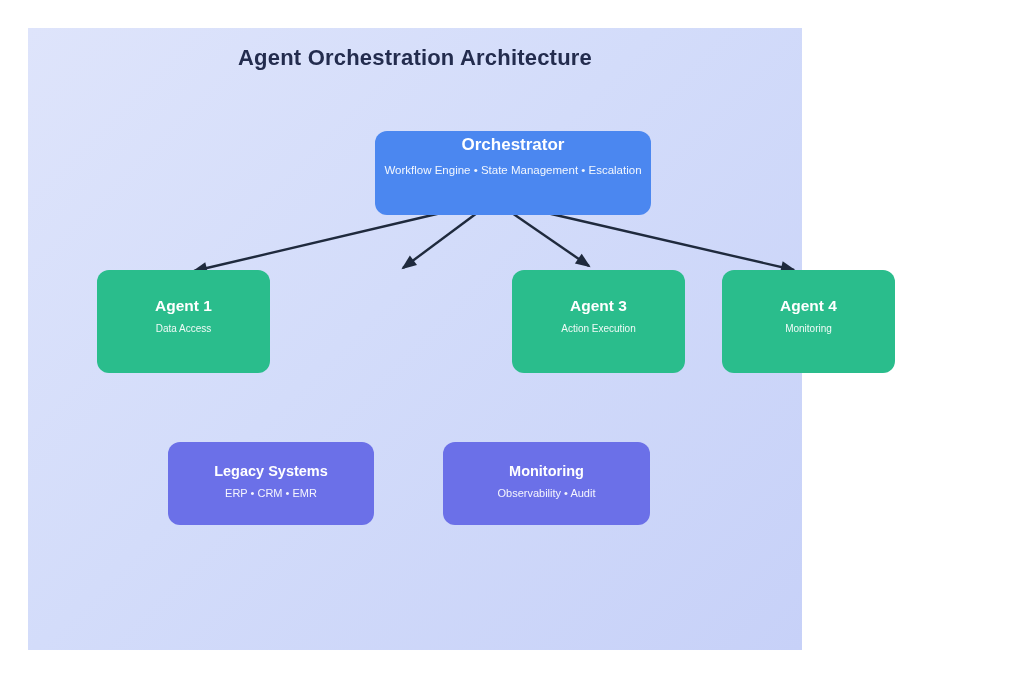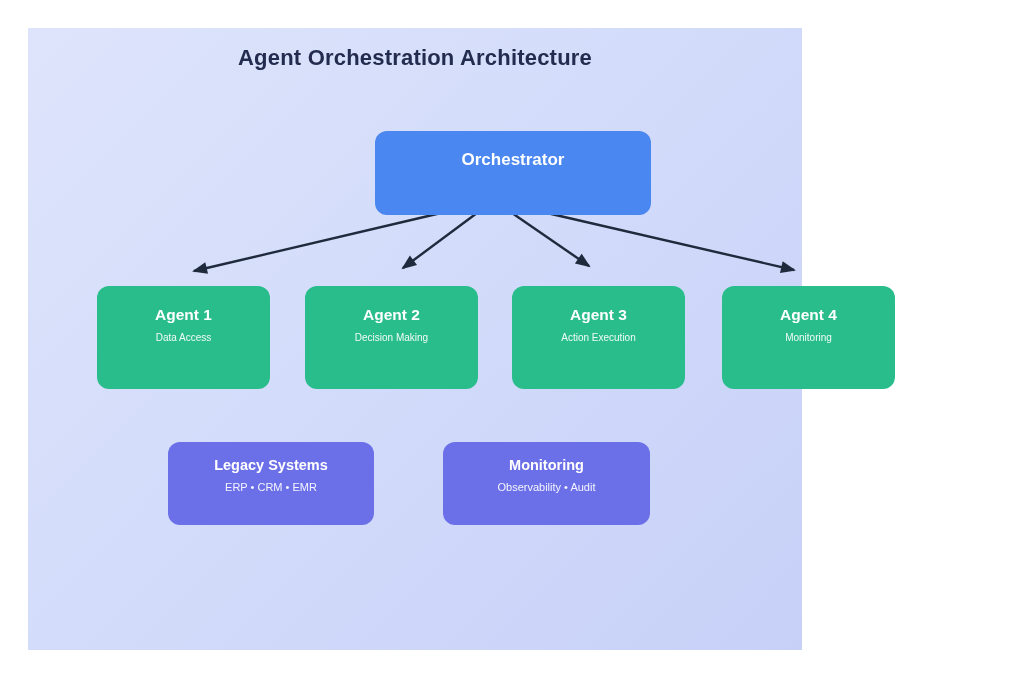--- a/index.html
+++ b/index.html
@@ -45,44 +45,43 @@
     align-items: center;
     text-align: center;
   }
   .node .node-title { font-weight: bold; }
   .node .node-subtitle { color: rgba(255,255,255,0.93); }
 
   .node-orchestrator {
     left: 347px; top: 103px;
     width: 276px; height: 84px;
     background: #4b87f0;
-    padding-top: 19px;
+    padding-top: 4px;
   }
   .node-orchestrator .node-title { font-size: 17px; }
   .node-orchestrator .node-subtitle { font-size: 11.5px; margin-top: 9px; }
 
   .node-agent {
     top: 242px;
     width: 173px; height: 103px;
     background: #2abd8c;
-    padding-top: 20px;
-    margin-top: 16px;
+    padding-top: 27px;
   }
   .node-agent .node-title { font-size: 15.5px; }
   .node-agent .node-subtitle { font-size: 10px; margin-top: 8px; }
   .node-agent-1 { left: 69px; }
   .node-agent-2 { left: 277px; }
   .node-agent-3 { left: 484px; }
   .node-agent-4 { left: 694px; }
 
   .node-system {
     top: 414px;
     width: 207px; height: 83px;
     background: #6b70e8;
-    padding-top: 15px;
+    padding-top: 21px;
   }
   .node-system .node-title { font-size: 14.5px; }
   .node-system .node-subtitle { font-size: 11px; margin-top: 8px; }
   .node-legacy { left: 140px; width: 206px; }
   .node-monitoring { left: 415px; }
   .node-escalation { left: 692px; }
 </style>
 </head>
 <body>
 
@@ -98,31 +97,28 @@
         </marker>
       </defs>
       <line x1="413" y1="185" x2="166" y2="243" stroke="#1f2a3d" stroke-width="2.4" marker-end="url(#arrowhead)"></line>
       <line x1="449" y1="185" x2="375" y2="240" stroke="#1f2a3d" stroke-width="2.4" marker-end="url(#arrowhead)"></line>
       <line x1="484" y1="185" x2="561" y2="238" stroke="#1f2a3d" stroke-width="2.4" marker-end="url(#arrowhead)"></line>
       <line x1="519" y1="185" x2="766" y2="242" stroke="#1f2a3d" stroke-width="2.4" marker-end="url(#arrowhead)"></line>
     </svg>
 
     <div class="node node-orchestrator">
       <div class="node-title">Orchestrator</div>
+      <div class="node-subtitle">Workflow Engine • State Management • Escalation</div>
     </div>
 
     <div class="node node-agent node-agent-1">
       <div class="node-title">Agent 1</div>
       <div class="node-subtitle">Data Access</div>
     </div>
 
-    <div class="node node-agent node-agent-2">
-      <div class="node-title">Agent 2</div>
-      <div class="node-subtitle">Decision Making</div>
-    </div>
 
     <div class="node node-agent node-agent-3">
       <div class="node-title">Agent 3</div>
       <div class="node-subtitle">Action Execution</div>
     </div>
 
     <div class="node node-agent node-agent-4">
       <div class="node-title">Agent 4</div>
       <div class="node-subtitle">Monitoring</div>
     </div>

